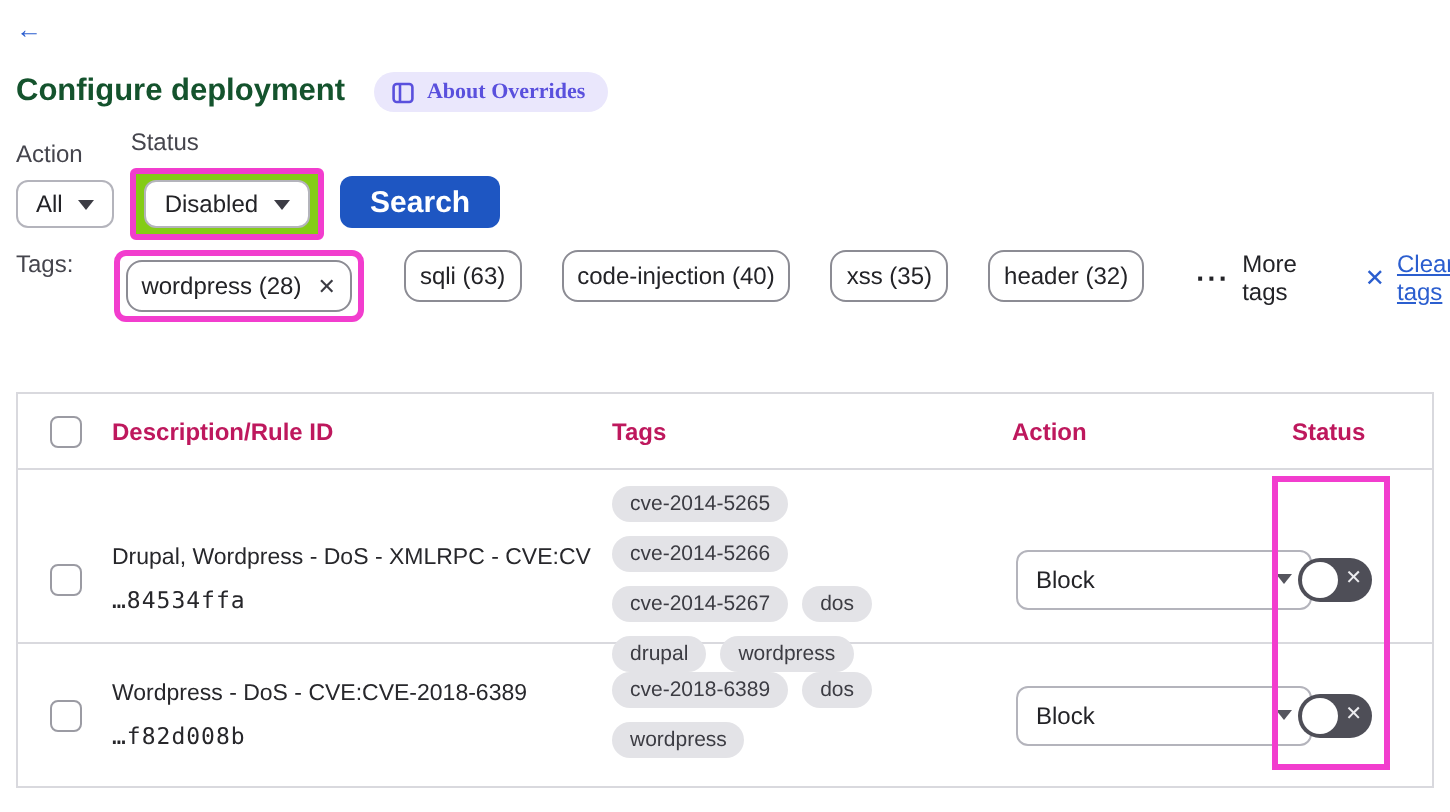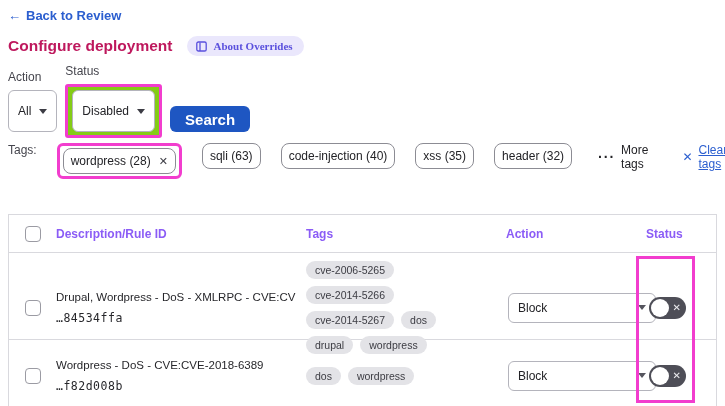--- a/index.html
+++ b/index.html
@@ -15,21 +15,21 @@
   
   .back-link {
     display: inline-flex; align-items: center; gap: 5px;
     color: #2b5ecf; font-size: 13px; font-weight: 600;
     text-decoration: none; cursor: pointer;
   }
   .back-arrow { font-size: 13px; }
 
   
   .title-row { display: flex; align-items: center; gap: 15px; margin-top: 12px; }
-  .page-title { font-size: 15.5px; font-weight: 700; color: #be185d; }
+  .page-title { font-size: 15.5px; font-weight: 700; color: #14532d; }
   .about-badge {
     display: inline-flex; align-items: center; gap: 6px;
     background: #eae7fc; color: #5a50dd;
     font-size: 11px; font-weight: 600;
     padding: 4px 11px 4px 9px; border-radius: 11px; cursor: pointer; font-family: Liberation Serif, serif;
   }
   .about-badge svg { display: block; }
 
   
   .filters { display: flex; align-items: flex-end; gap: 8px; margin-top: 8px; }
@@ -38,21 +38,21 @@
   .search-box {
     height: 26px; border: 1px solid #b4b4bc; border-radius: 6px;
     display: flex; align-items: center; gap: 7px; padding: 0 9px; background: #fff;
   }
   .search-box svg { flex: 0 0 auto; }
   .search-box input {
     border: none; outline: none; flex: 1; font-size: 12px;
     font-family: "Liberation Sans", sans-serif; color: #232327; background: transparent;
   }
   .select-box {
-    height: 42px; border: 1px solid #b4b4bc; border-radius: 6px; background: #fff;
+    height: 24px; border: 1px solid #b4b4bc; border-radius: 6px; background: #fff;
     display: inline-flex; align-items: center; gap: 8px; padding: 0 9px;
     font-size: 12px; color: #232327; cursor: pointer; white-space: nowrap;
   }
   .caret-down {
     width: 0; height: 0; border-left: 4px solid transparent;
     border-right: 4px solid transparent; border-top: 5px solid #3c3c44;
   }
   .pink-outline-status {
     border: 3px solid #f23dce; border-radius: 3px;
     padding: 3px 4px; margin-bottom: -6px; background: #84cc16;
@@ -85,21 +85,21 @@
     display: inline-flex; align-items: center; gap: 6px; margin-left: 14px;
     color: #2b5ecf; cursor: pointer;
   }
   .clear-tags .clear-x { font-size: 12px; text-decoration: none; }
   .clear-tags .clear-text { text-decoration: underline; }
 
   
   .rules-table { margin-top: 35px; border: 1px solid #d9d9de; position: relative; background: #fff; }
   .t-row { display: grid; grid-template-columns: 47px 250px 200px 140px 1fr; align-items: center; }
   .t-header { height: 38px; border-bottom: 1px solid #d9d9de; }
-  .t-header .th { font-size: 12px; font-weight: 700; color: #8b5cf6; }
+  .t-header .th { font-size: 12px; font-weight: 700; color: #be185d; }
   .t-body-row-1 { height: 87px; border-bottom: 1px solid #d9d9de; }
   .t-body-row-2 { height: 71px; }
   .cb-cell { display: flex; justify-content: center; }
   .checkbox {
     width: 16px; height: 16px; border: 1.5px solid #9b9ba3; border-radius: 4px;
     background: #fff; cursor: pointer;
   }
   .desc-cell { display: flex; flex-direction: column; justify-content: center; gap: 8px; padding-right: 10px; overflow: hidden; }
   .desc-text { font-size: 11.5px; color: #27272b; white-space: nowrap; overflow: hidden; }
   .rule-id { font-family: "DejaVu Sans Mono", "Liberation Mono", monospace; font-size: 11.5px; letter-spacing: 0.5px; color: #27272b; }
@@ -129,21 +129,20 @@
     border: 3px solid #f23dce; pointer-events: none;
   }
 </style>
 </head>
 <body>
 
 <div class="page">
 
   <a class="back-link">
     <span class="back-arrow">←</span>
-    <span>Back to Review</span>
   </a>
 
   <div class="title-row">
     <div class="page-title">Configure deployment</div>
     <div class="about-badge">
       <span>
         <svg width="11" height="11" viewBox="0 0 11 11">
             <rect x="0.8" y="1" width="9.4" height="9" rx="1.6" fill="none" stroke="#5a50dd" stroke-width="1.3"></rect>
             <line x1="4" y1="1.4" x2="4" y2="10" stroke="#5a50dd" stroke-width="1.3"></line>
           </svg>
@@ -223,21 +222,21 @@
 
     <div class="t-row t-body-row-1">
       <div class="cb-cell">
         <span class="checkbox"></span>
       </div>
       <div class="desc-cell">
         <span class="desc-text">Drupal, Wordpress - DoS - XMLRPC - CVE:CVE-2…</span>
         <span class="rule-id">…84534ffa</span>
       </div>
       <div class="tags-cell">
-        <span class="tag-pill">cve-2006-5265</span>
+        <span class="tag-pill">cve-2014-5265</span>
         <span class="tag-pill">cve-2014-5266</span>
         <span class="tag-pill">cve-2014-5267</span>
         <span class="tag-pill">dos</span>
         <span class="tag-pill">drupal</span>
         <span class="tag-pill">wordpress</span>
       </div>
       <div class="action-cell">
         <div class="select-box action-select">
           <span>Block</span>
           <span class="caret-down"></span>
@@ -253,20 +252,21 @@
 
     <div class="t-row t-body-row-2">
       <div class="cb-cell">
         <span class="checkbox"></span>
       </div>
       <div class="desc-cell">
         <span class="desc-text">Wordpress - DoS - CVE:CVE-2018-6389</span>
         <span class="rule-id">…f82d008b</span>
       </div>
       <div class="tags-cell">
+        <span class="tag-pill">cve-2018-6389</span>
         <span class="tag-pill">dos</span>
         <span class="tag-pill">wordpress</span>
       </div>
       <div class="action-cell">
         <div class="select-box action-select">
           <span>Block</span>
           <span class="caret-down"></span>
         </div>
       </div>
       <div class="status-cell">

